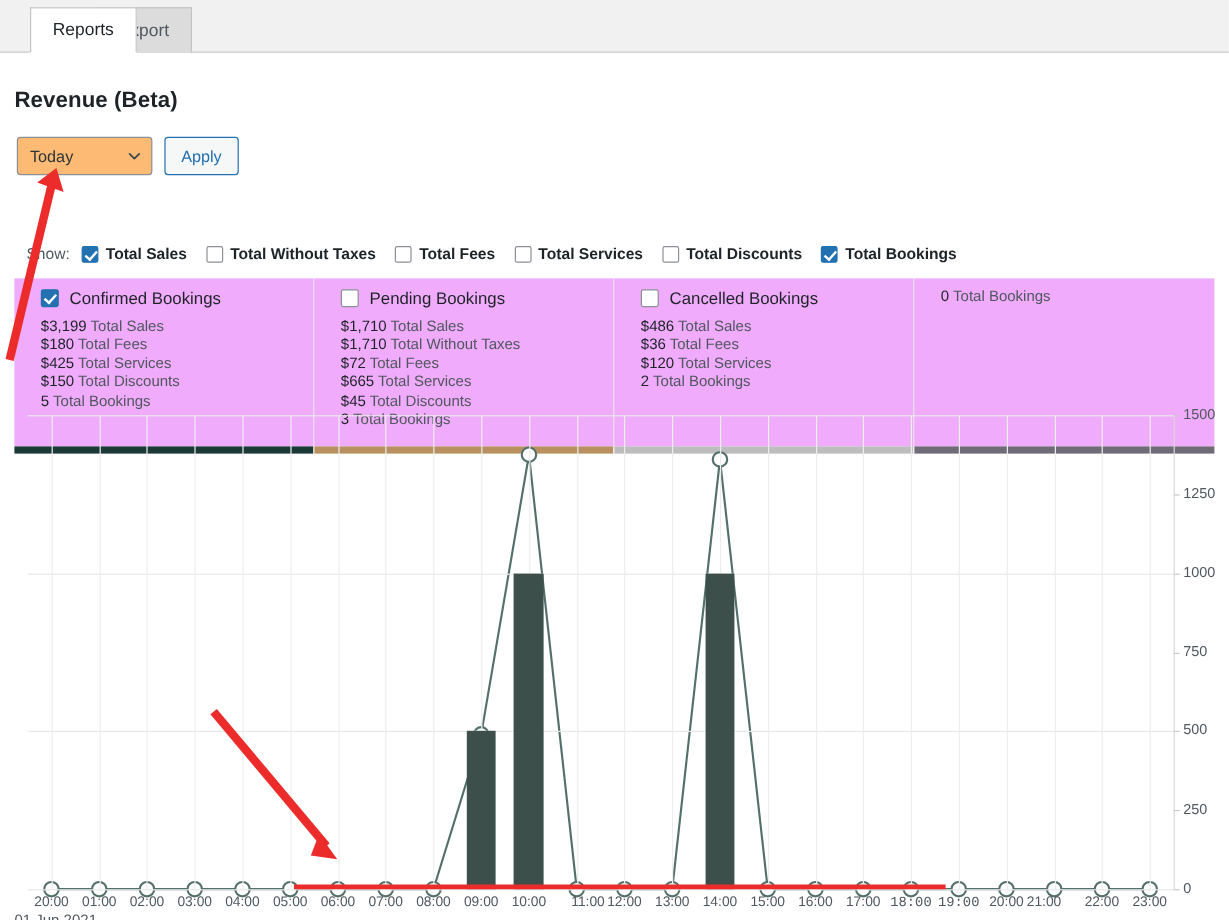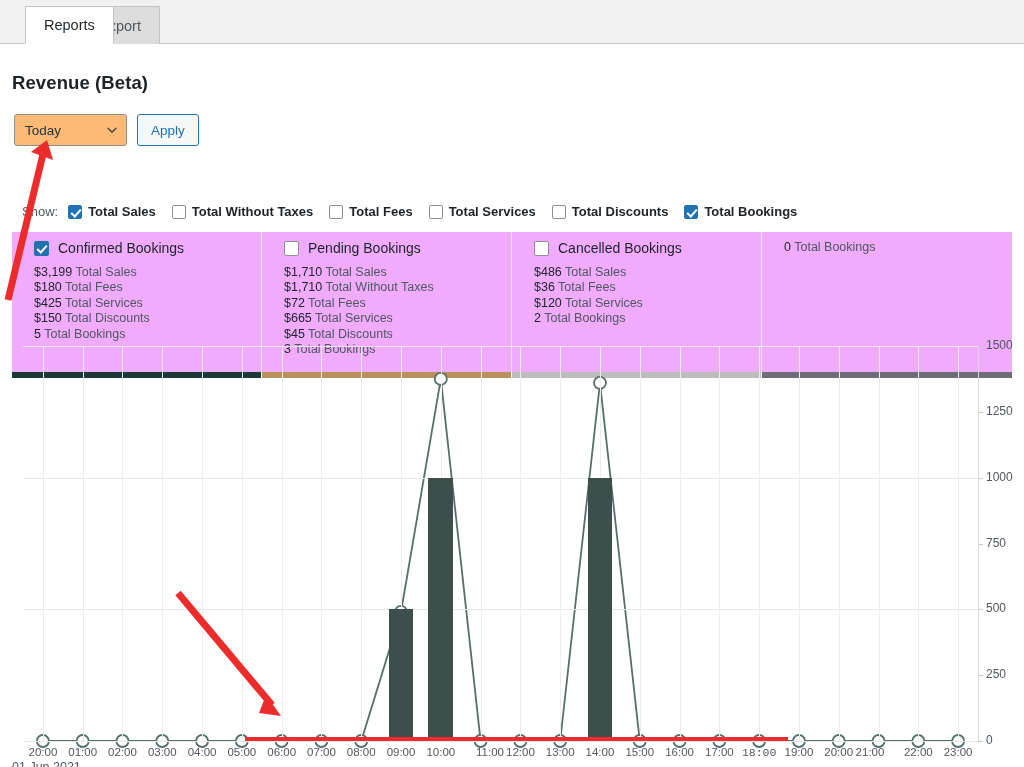--- a/index.html
+++ b/index.html
@@ -328,21 +328,21 @@
         <div class="xlabel" style="left: 551.979px;">14:00</div>
         <div class="vgrid" style="left: 616.771px;"></div>
         <div class="xlabel" style="left: 591.771px;">15:00</div>
         <div class="vgrid" style="left: 656.562px;"></div>
         <div class="xlabel" style="left: 631.562px;">16:00</div>
         <div class="vgrid" style="left: 696.354px;"></div>
         <div class="xlabel" style="left: 671.354px;">17:00</div>
         <div class="vgrid" style="left: 736.146px;"></div>
         <div class="xlabel" style="left: 711.146px; font-family: Liberation Mono, monospace;">18:00</div>
         <div class="vgrid" style="left: 775.938px;"></div>
-        <div class="xlabel" style="left: 750.938px;">19:00</div>
+        <div class="xlabel" style="left: 750.938px; font-family: Liberation Mono, monospace;">19:00</div>
         <div class="vgrid" style="left: 815.729px;"></div>
         <div class="xlabel" style="left: 790.729px;">20:00</div>
         <div class="vgrid" style="left: 855.521px;"></div>
         <div class="xlabel" style="left: 822px;">21:00</div>
         <div class="vgrid" style="left: 895.312px;"></div>
         <div class="xlabel" style="left: 870.312px;">22:00</div>
         <div class="vgrid" style="left: 935.104px;"></div>
         <div class="xlabel" style="left: 910.104px;">23:00</div>
         <div style="position: absolute; left: 365.685px; top: 263.333px; width: 24.6708px; height: 131.667px; background: rgb(60, 79, 75);"></div>
         <div style="position: absolute; left: 405.477px; top: 131.667px; width: 24.6708px; height: 263.333px; background: rgb(60, 79, 75);"></div>

